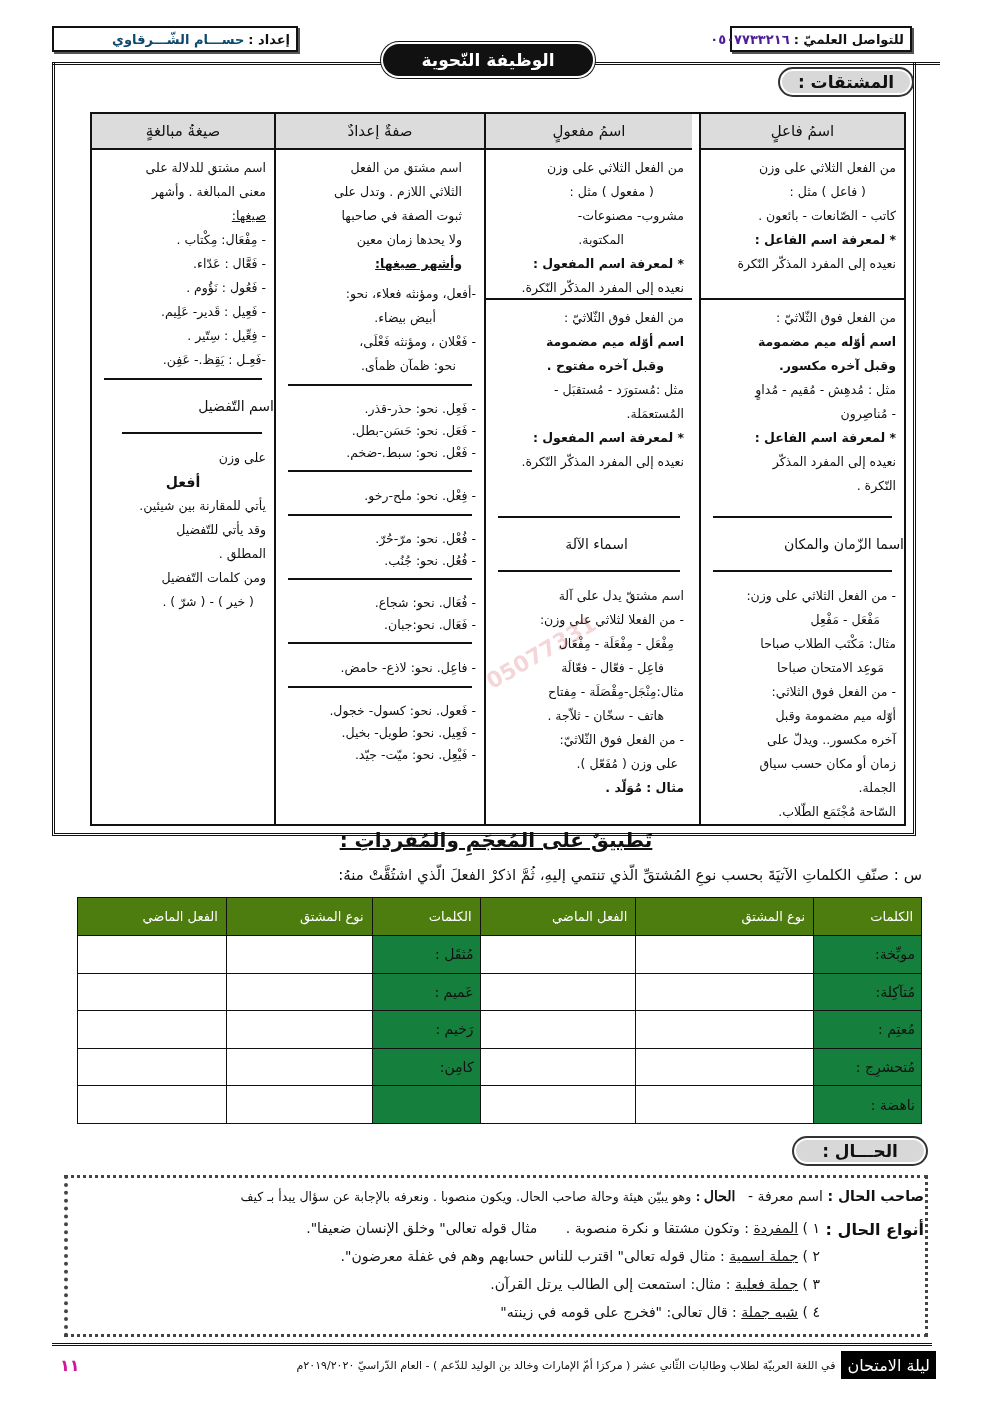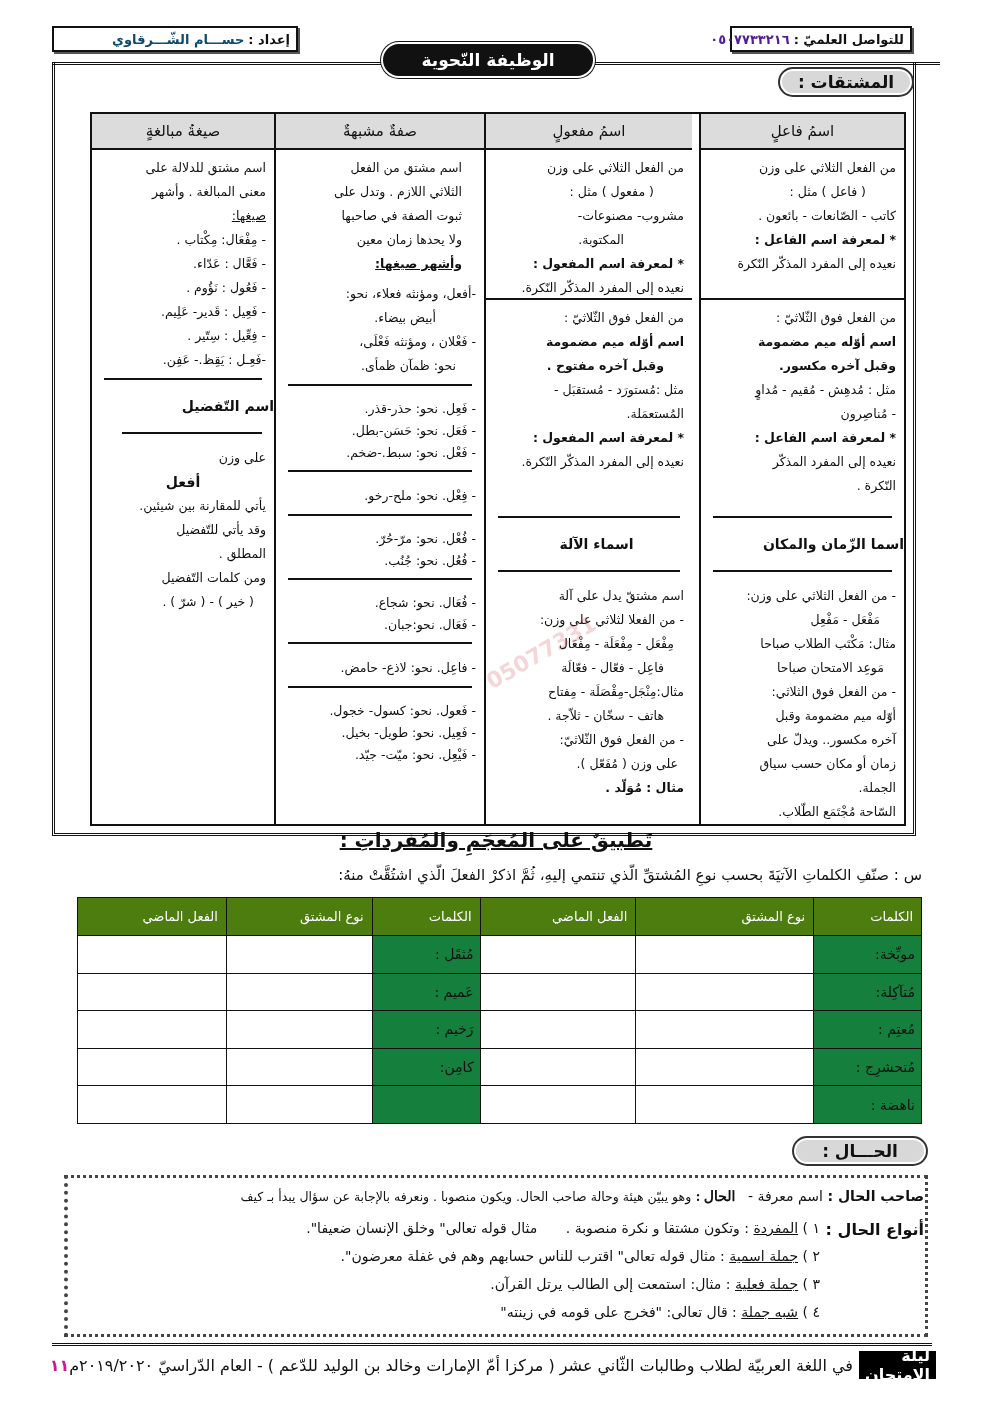--- a/index.html
+++ b/index.html
@@ -19,43 +19,43 @@
   .section-pill { position: absolute; height: 30px; border: 2px solid #333; border-radius: 15px; background: #d8d8d8; box-shadow: inset 0 0 0 2px #fff; font-size: 17px; font-weight: bold; display: flex; align-items: center; justify-content: center; }
 
   
   .deriv { position: absolute; top: 112px; left: 90px; width: 816px; height: 714px; border: 2px solid #111; }
   .deriv .col { position: absolute; top: 0; bottom: 0; border-left: 2px solid #111; }
   .deriv .col:last-child { border-left: none; }
   .deriv .head { height: 36px; background: #dcdcdc; border-bottom: 2px solid #111; font-size: 15px; display: flex; align-items: center; justify-content: center; }
   .cell { font-size: 12.5px; line-height: 24px; padding: 6px 8px 0 8px; text-align: right; }
   .cell .b { font-weight: bold; }
   .cell .u { text-decoration: underline; }
-  .sub-title { font-size: 14px; font-weight: bold; padding: 8px 0; margin-left: 15px; }
+  .sub-title { font-size: 14px; font-weight: normal; padding: 8px 0; margin-left: 15px; }
   .hr { border-top: 2px solid #111; margin: 6px 12px 6px 12px; }
   .hsplit { border-top: 2px solid #111; }
 
   .heading2 { position: absolute; top: 828px; left: 0; width: 992px; text-align: center; font-size: 20px; font-weight: bold; }
   .heading2 span { text-decoration: underline; }
   .question { position: absolute; top: 866px; right: 70px; font-size: 15px; }
 
   
   table.ex { position: absolute; top: 897px; left: 77px; width: 845px; border-collapse: collapse; }
   table.ex th { background: #4d7c0f; color: #fff; font-weight: normal; font-size: 13px; height: 38px; border: 1px solid #111; text-align: right; padding-right: 8px; }
   table.ex td { border: 1px solid #111; height: 37.6px; font-size: 14px; text-align: right; padding-right: 6px; }
   table.ex td.word { background: #15803d; }
 
   .hal-box { position: absolute; top: 1175px; left: 64px; width: 864px; height: 162px; border: 3px dotted #444; border-left: 4px dotted #444; }
   .hal-line { position: absolute; right: 72px; font-size: 14px; white-space: nowrap; }
   .hal-line .b { font-weight: bold; }
   .hal-line .u { text-decoration: underline; }
 
   .bottom-rule { position: absolute; top: 1343px; left: 52px; width: 880px; border-top: 3px double #111; }
   .footer { position: absolute; top: 1351px; left: 60px; width: 876px; height: 28px; display: flex; align-items: center; direction: rtl; }
-  .footer .brand { background: #000; color: #fff; font-size: 16px; font-weight: bold; height: 28px; display: flex; align-items: center; padding: 0 6px; }
-  .footer .ftext { font-size: 16px; padding-right: 6px; white-space: nowrap; }
+  .footer .brand { background: #000; color: #fff; font-size: 16px; font-weight: normal; height: 28px; display: flex; align-items: center; padding: 0 6px; }
+  .footer .ftext { font-size: 11px; padding-right: 6px; white-space: nowrap; }
   .footer .pnum { margin-right: auto; color: #d0169a; font-size: 16px; font-weight: bold; }
 
   .watermark { position: absolute; color: rgba(200,30,40,0.18); font-size: 22px; font-weight: bold; transform: rotate(-30deg); }
 </style>
 </head>
 <body>
 
 <div class="hdr-box" style="right:80px; width:182px;">
   <span>للتواصل العلميّ :</span>
   <span class="accent-blue" style="margin-right:4px;">٠٥٠٧٧٣٣٢١٦</span>
@@ -139,21 +139,21 @@
       <div style="padding-right:20px;">فاعِل - فعّال - فعّالَة</div>
       <div>مثال:مِنْجَل-مِقْصَلَة - مِفتاح</div>
       <div style="padding-right:20px;">هاتف - سخّان - ثلاّجة .</div>
       <div>- من الفعل فوق الثّلاثيّ:</div>
       <div style="padding-right:6px;">على وزن ( مُفَعّل ).</div>
       <div class="b">مثال : مُوَلّد .</div>
     </div>
   </div>
 
   <div class="col" style="right:420px; width:210px;">
-    <div class="head">صفةٌ مشبهةٌ</div>
+    <div class="head">صفةٌ إعدادٌ</div>
     <div class="cell" style="padding-right:22px;">
       <div>اسم مشتق من الفعل</div>
       <div>الثلاثي اللازم . وتدل على</div>
       <div>ثبوت الصفة في صاحبها</div>
       <div>ولا يحدها زمان معين</div>
       <div class="b u">وأشهر صيغها:</div>
     </div>
     <div class="cell">
       <div>-أفعل، ومؤنثه فعلاء، نحو:</div>
       <div style="padding-right:40px;">أبيض بيضاء.</div>

